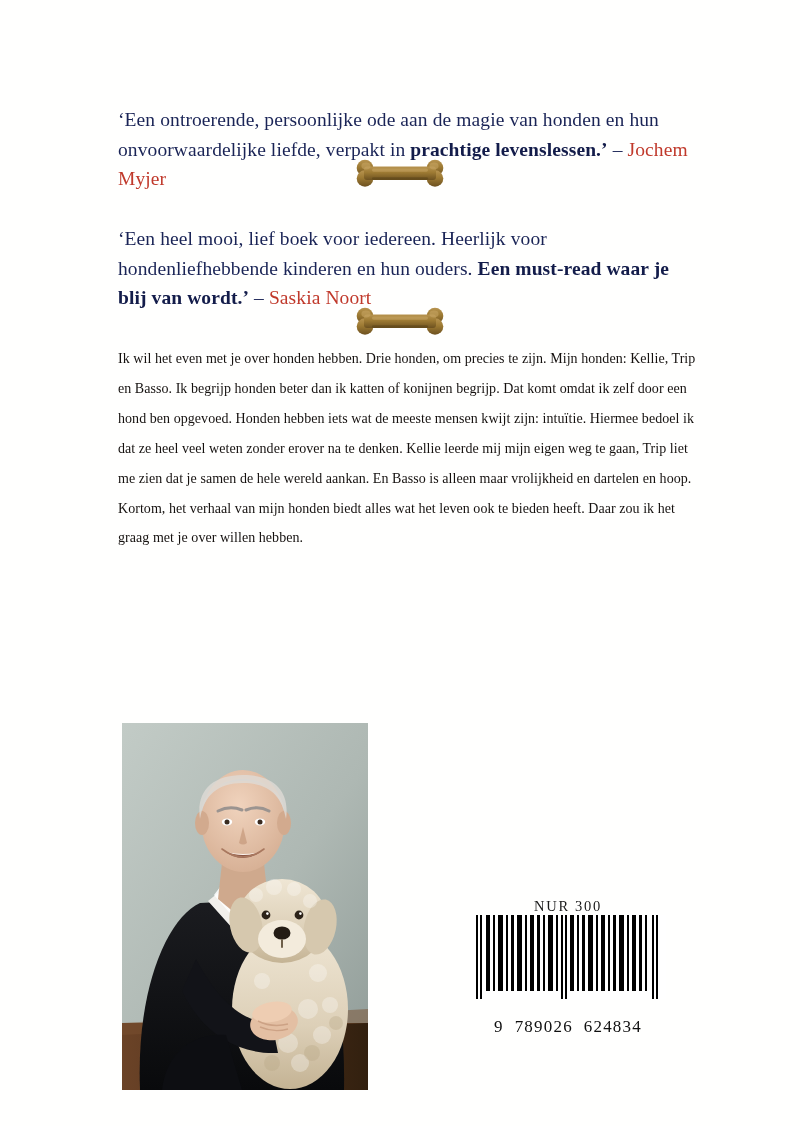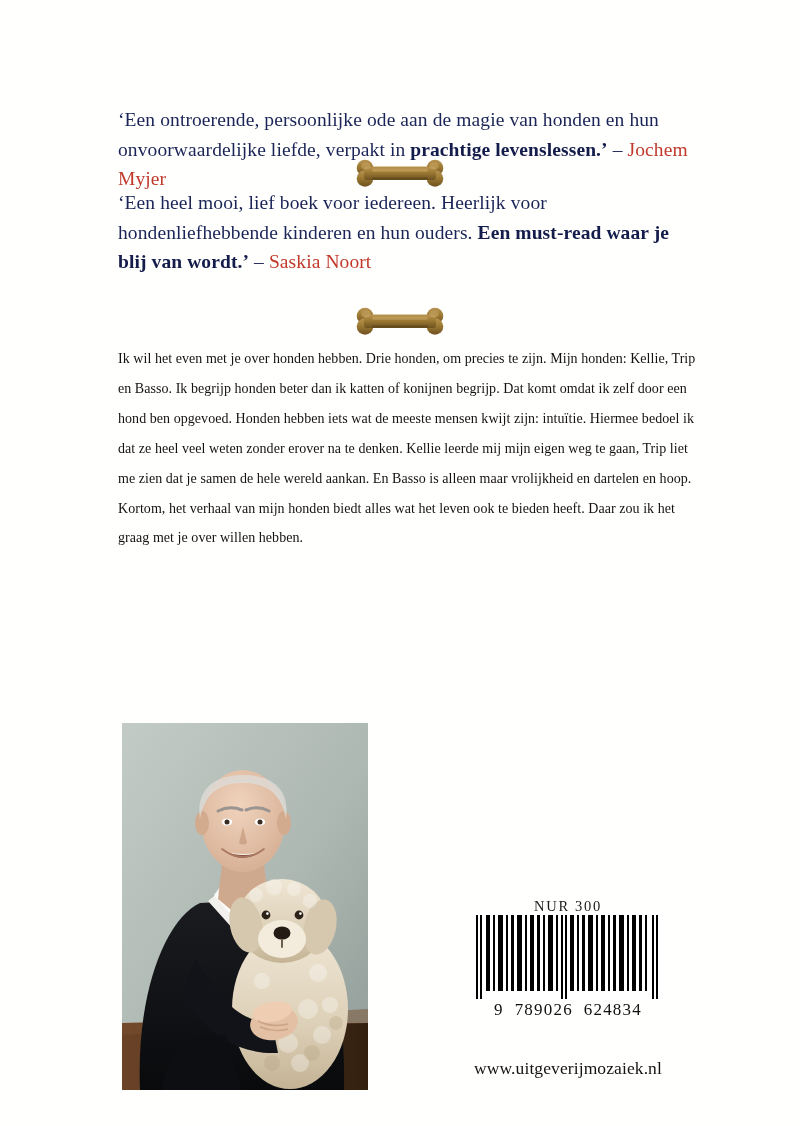--- a/index.html
+++ b/index.html
@@ -26,21 +26,21 @@
   .blurb {
     position: absolute;
     left: 118px;
     width: 578px;
     color: #1a2456;
     font-size: 19.5px;
     line-height: 29.5px;
     letter-spacing: 0.1px;
   }
   .blurb-1 { top: 60px; margin-top: 45px; }
-  .blurb-2 { top: 188px; }
+  .blurb-2 { top: 224px; }
 
   .blurb b {
     font-weight: 700;
     color: #131c4a;
   }
 
   .attrib {
     color: #c0392b;
     font-weight: 400;
   }
@@ -98,21 +98,21 @@
   }
 
   .barcode {
     width: 196px;
     height: 84px;
     margin: 0 auto;
     display: block;
   }
 
   .isbn-digits {
-    margin-top: 1px;
+    margin-top: 18px;
     font-size: 17px;
     letter-spacing: 1.2px;
     color: #101010;
     white-space: pre;
   }
 
   .website {
     position: absolute;
     left: 452px;
     top: 1058px;
@@ -339,15 +339,14 @@
         <rect x="162" y="0" width="4" height="76"></rect>
         <rect x="169" y="0" width="3" height="76"></rect>
         <rect x="175" y="0" width="2" height="76"></rect>
         <rect x="182" y="0" width="2" height="84"></rect>
         <rect x="186" y="0" width="2" height="84"></rect>
       </g>
     </svg>
     <div class="isbn-digits">9  789026  624834</div>
   </div>
 
-  <div class="website">www.uitgeverijmozaiek.nl</div>
 
 </div>
 
 </body></html>

